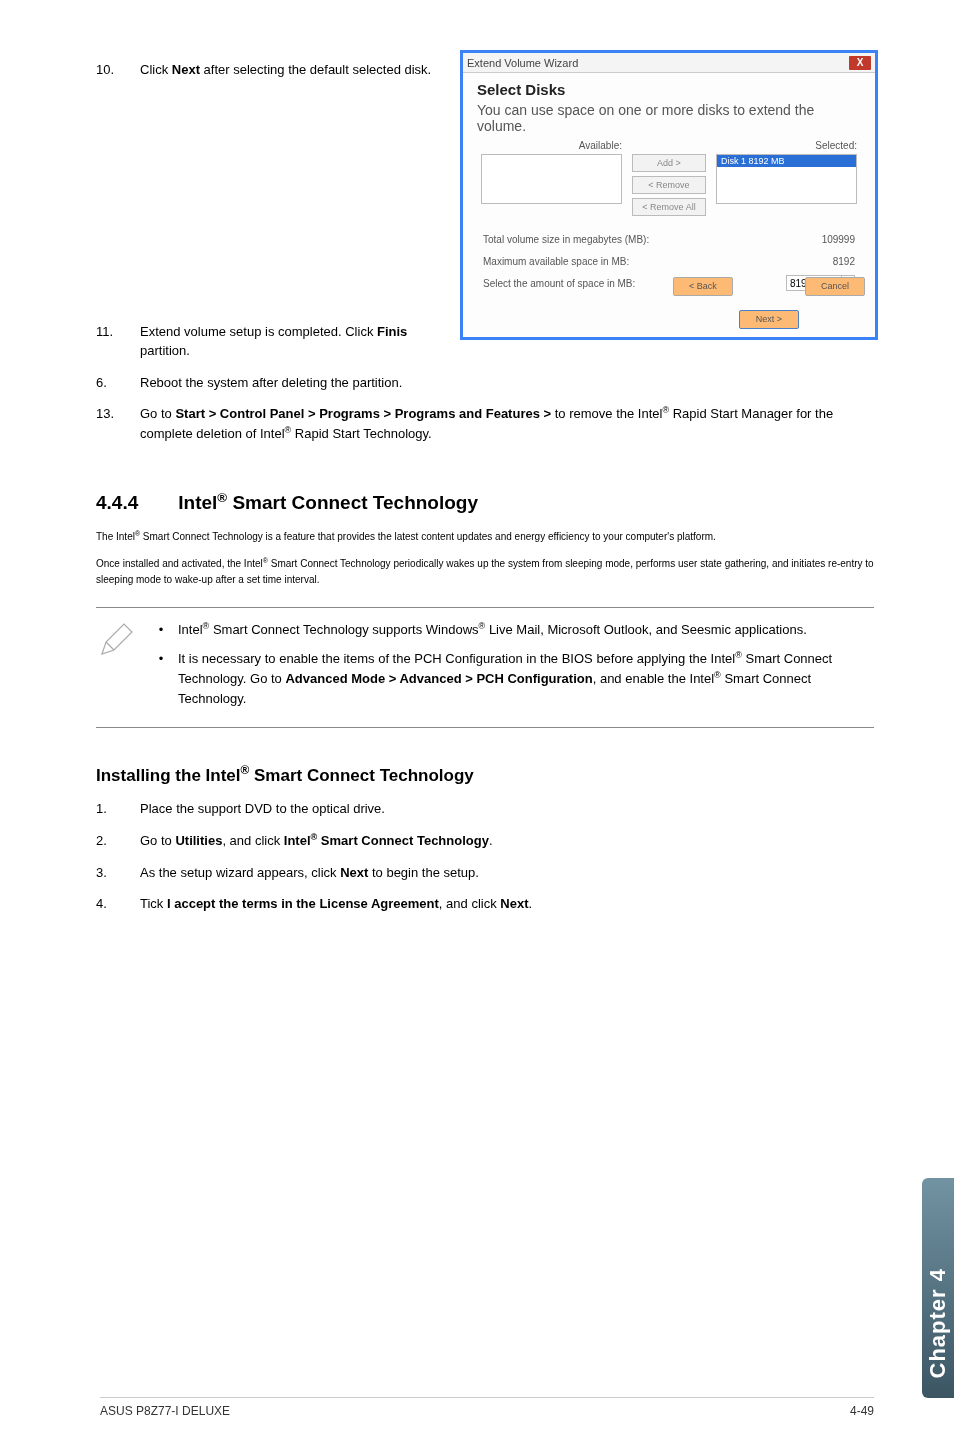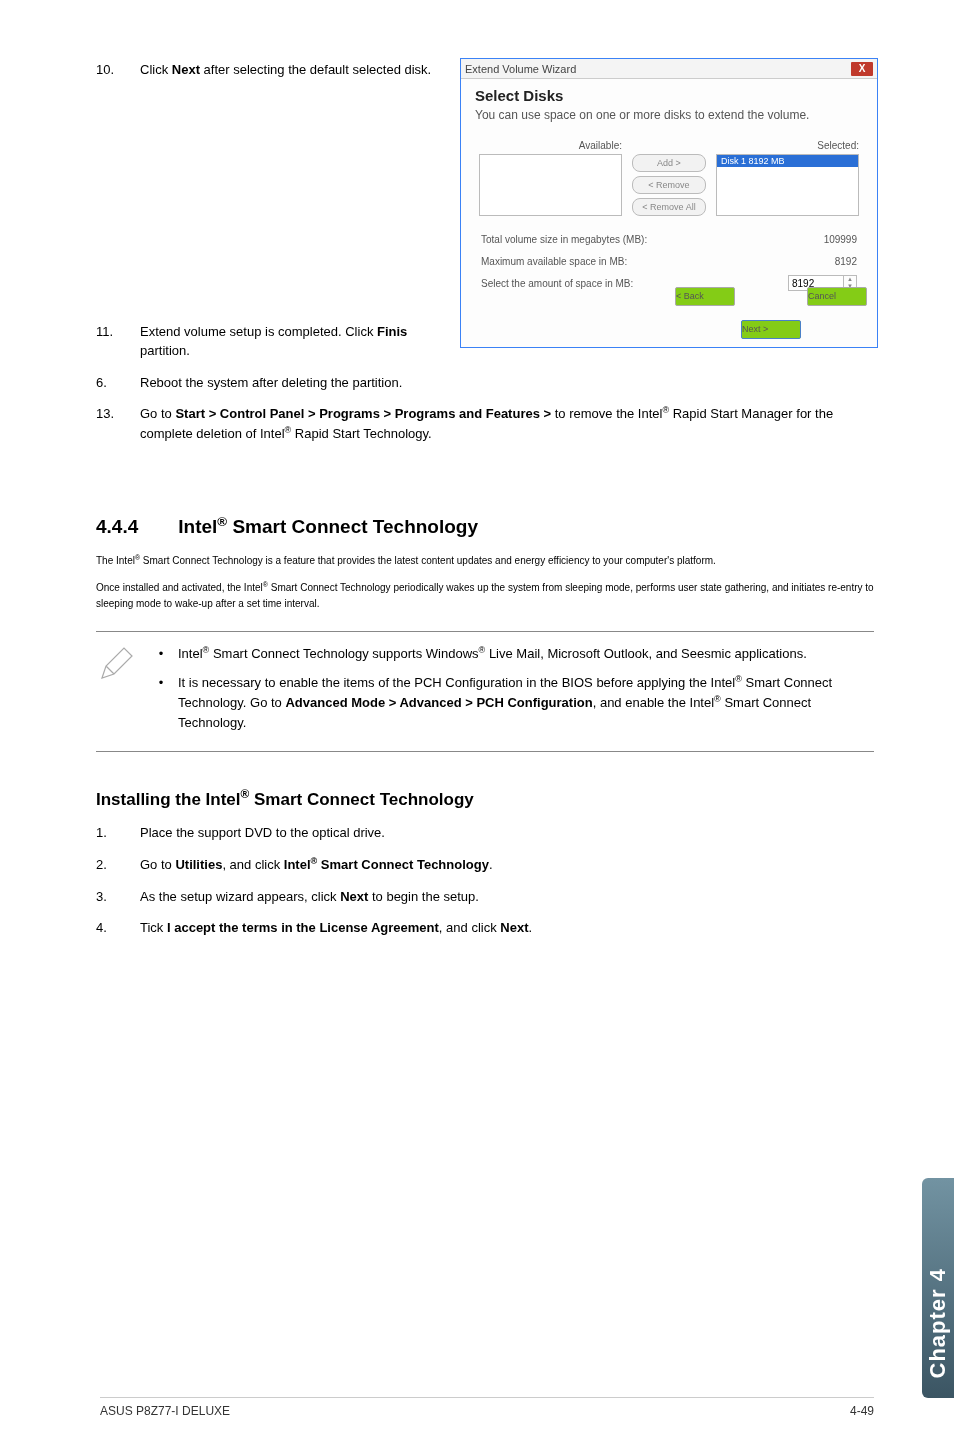--- a/index.html
+++ b/index.html
@@ -3,53 +3,53 @@
 <meta charset="utf-8">
 <style>
 * { box-sizing: border-box; margin: 0; padding: 0; }
 body { font-family: Arial, Helvetica, sans-serif; background: #fff; color: #000; width: 954px; position: relative; }
 .page { padding: 60px 80px 40px 96px; min-height: 1438px; position: relative; }
 .step { display: flex; margin-bottom: 12px; font-size: 13px; line-height: 1.5; }
 .step-num { width: 44px; flex-shrink: 0; }
 .step-text { flex: 1; }
 .section-num { font-size: 19px; font-weight: bold; margin-right: 40px; }
 .section-title { font-size: 19px; font-weight: bold; }
-.section-row { margin: 70px 0 15px 0; }
+.section-row { margin: 46px 0 15px 0; }
 .para { font-size: 10px; line-height: 1.5; margin: 12px 0; }
 .notebox { display: flex; align-items: flex-start; margin: 20px 0; border-top: 1px solid #888; border-bottom: 1px solid #888; padding: 12px 0 18px 0; }
 .note-icon { width: 48px; flex-shrink: 0; color: #999; }
 .note-icon svg { stroke: #aaa; fill: none; stroke-width: 1.2; }
 .note-items { flex: 1; }
 .note-item { display: flex; font-size: 13px; line-height: 1.5; margin-bottom: 10px; }
 .note-item:last-child { margin-bottom: 0; }
 .bullet { width: 34px; flex-shrink: 0; text-align: center; }
 .subhead { font-size: 17px; font-weight: bold; margin: 35px 0 14px 0; }
 sup { font-size: 0.7em; }
-.dialog { position: absolute; left: 460px; top: 58px; width: 418px; height: 290px; border: 1px solid #3b82f6; background: #fdfdfd; font-size: 10px; }
+.dialog { position: absolute; left: 460px; top: 50px; width: 418px; height: 290px; border: 3px solid #3b82f6; background: #fdfdfd; font-size: 10px; }
 .dlg-title { display: flex; align-items: center; justify-content: space-between; height: 20px; border-bottom: 1px solid #ccc; background: #f4f4f4; padding: 0 4px; }
 .dlg-title-text { color: #444; font-size: 11px; }
 .dlg-close { width: 22px; height: 14px; background: #c0392b; color: #fff; text-align: center; line-height: 13px; font-weight: bold; font-size: 10px; border-radius: 1px; }
 .dlg-body { padding: 8px 14px 0 14px; }
 .dlg-hdr { font-weight: bold; font-size: 15px; margin-bottom: 4px; color: #222; }
-.dlg-sub { font-size: 12px; color: #555; margin-bottom: 18px; }
+.dlg-sub { font-size: 14px; color: #555; margin-bottom: 6px; }
 .dlg-cols { display: flex; gap: 8px; padding: 0 4px; }
 .dlg-col { flex: 1; }
 .dlg-col-label { font-size: 10px; color: #555; margin-bottom: 3px; text-align: right; }
-.listbox { border: 1px solid #bbb; background: #fff; height: 62px; font-size: 9px; }
+.listbox { border: 1px solid #bbb; background: #fff; height: 50px; font-size: 9px; }
 .listbox.sel .row-sel { background: #2a6fd6; color: #fff; padding: 1px 4px; }
 .midbtns { display: flex; flex-direction: column; gap: 4px; justify-content: center; align-items: center; width: 78px; padding-top: 14px; }
-.smbtn { width: 74px; height: 18px; border: 1px solid #bbb; background: #f2f2f2; color: #888; font-size: 9px; text-align: center; line-height: 16px; border-radius: 8px; }
+.smbtn { width: 74px; height: 18px; border: 1px solid #bbb; background: #f2f2f2; color: #888; font-size: 9px; text-align: center; line-height: 16px; border-radius: 0; }
 .fields { margin-top: 14px; padding: 0 6px; }
 .frow { display: flex; justify-content: space-between; font-size: 10px; color: #555; margin-bottom: 4px; height: 18px; align-items: center; }
 .spin { display: inline-flex; align-items: center; }
 .spin input { width: 56px; height: 16px; font-size: 10px; border: 1px solid #bbb; padding: 0 3px; text-align: left; }
 .spin .sp { width: 14px; height: 16px; border: 1px solid #bbb; display: flex; flex-direction: column; margin-left: -1px; }
 .spin .sp div { flex: 1; font-size: 6px; text-align: center; line-height: 7px; color: #888; }
 .dlg-foot { position: absolute; bottom: 8px; right: 10px; display: flex; gap: 6px; }
-.fbtn { width: 60px; height: 19px; border: 1px solid #aaa; background: #84cc16; font-size: 9px; text-align: left; line-height: 17px; border-radius: 2px; color: #555; }
+.fbtn { width: 60px; height: 19px; border: 1px solid #aaa; background: #fdba74; font-size: 9px; text-align: center; line-height: 17px; border-radius: 2px; color: #555; }
 .fbtn.primary { border-color: #4a80c8; margin-top: 33px; }
 .side-tab { position: absolute; right: 0; bottom: 40px; width: 32px; height: 220px; background: #5a7a8a; background: linear-gradient(#7293a2, #3b5563); border-top-left-radius: 6px; border-bottom-left-radius: 6px; display: flex; align-items: flex-end; justify-content: center; padding-bottom: 20px; }
 .side-tab span { color: #fff; font-size: 22px; font-weight: bold; writing-mode: vertical-rl; transform: rotate(180deg); letter-spacing: 1px; }
 .footer { position: absolute; bottom: 20px; left: 100px; right: 80px; display: flex; justify-content: space-between; font-size: 12px; color: #333; border-top: 1px solid #ccc; padding-top: 6px; }
 </style>
 </head>
 <body>
 
 <div class="page">
 

